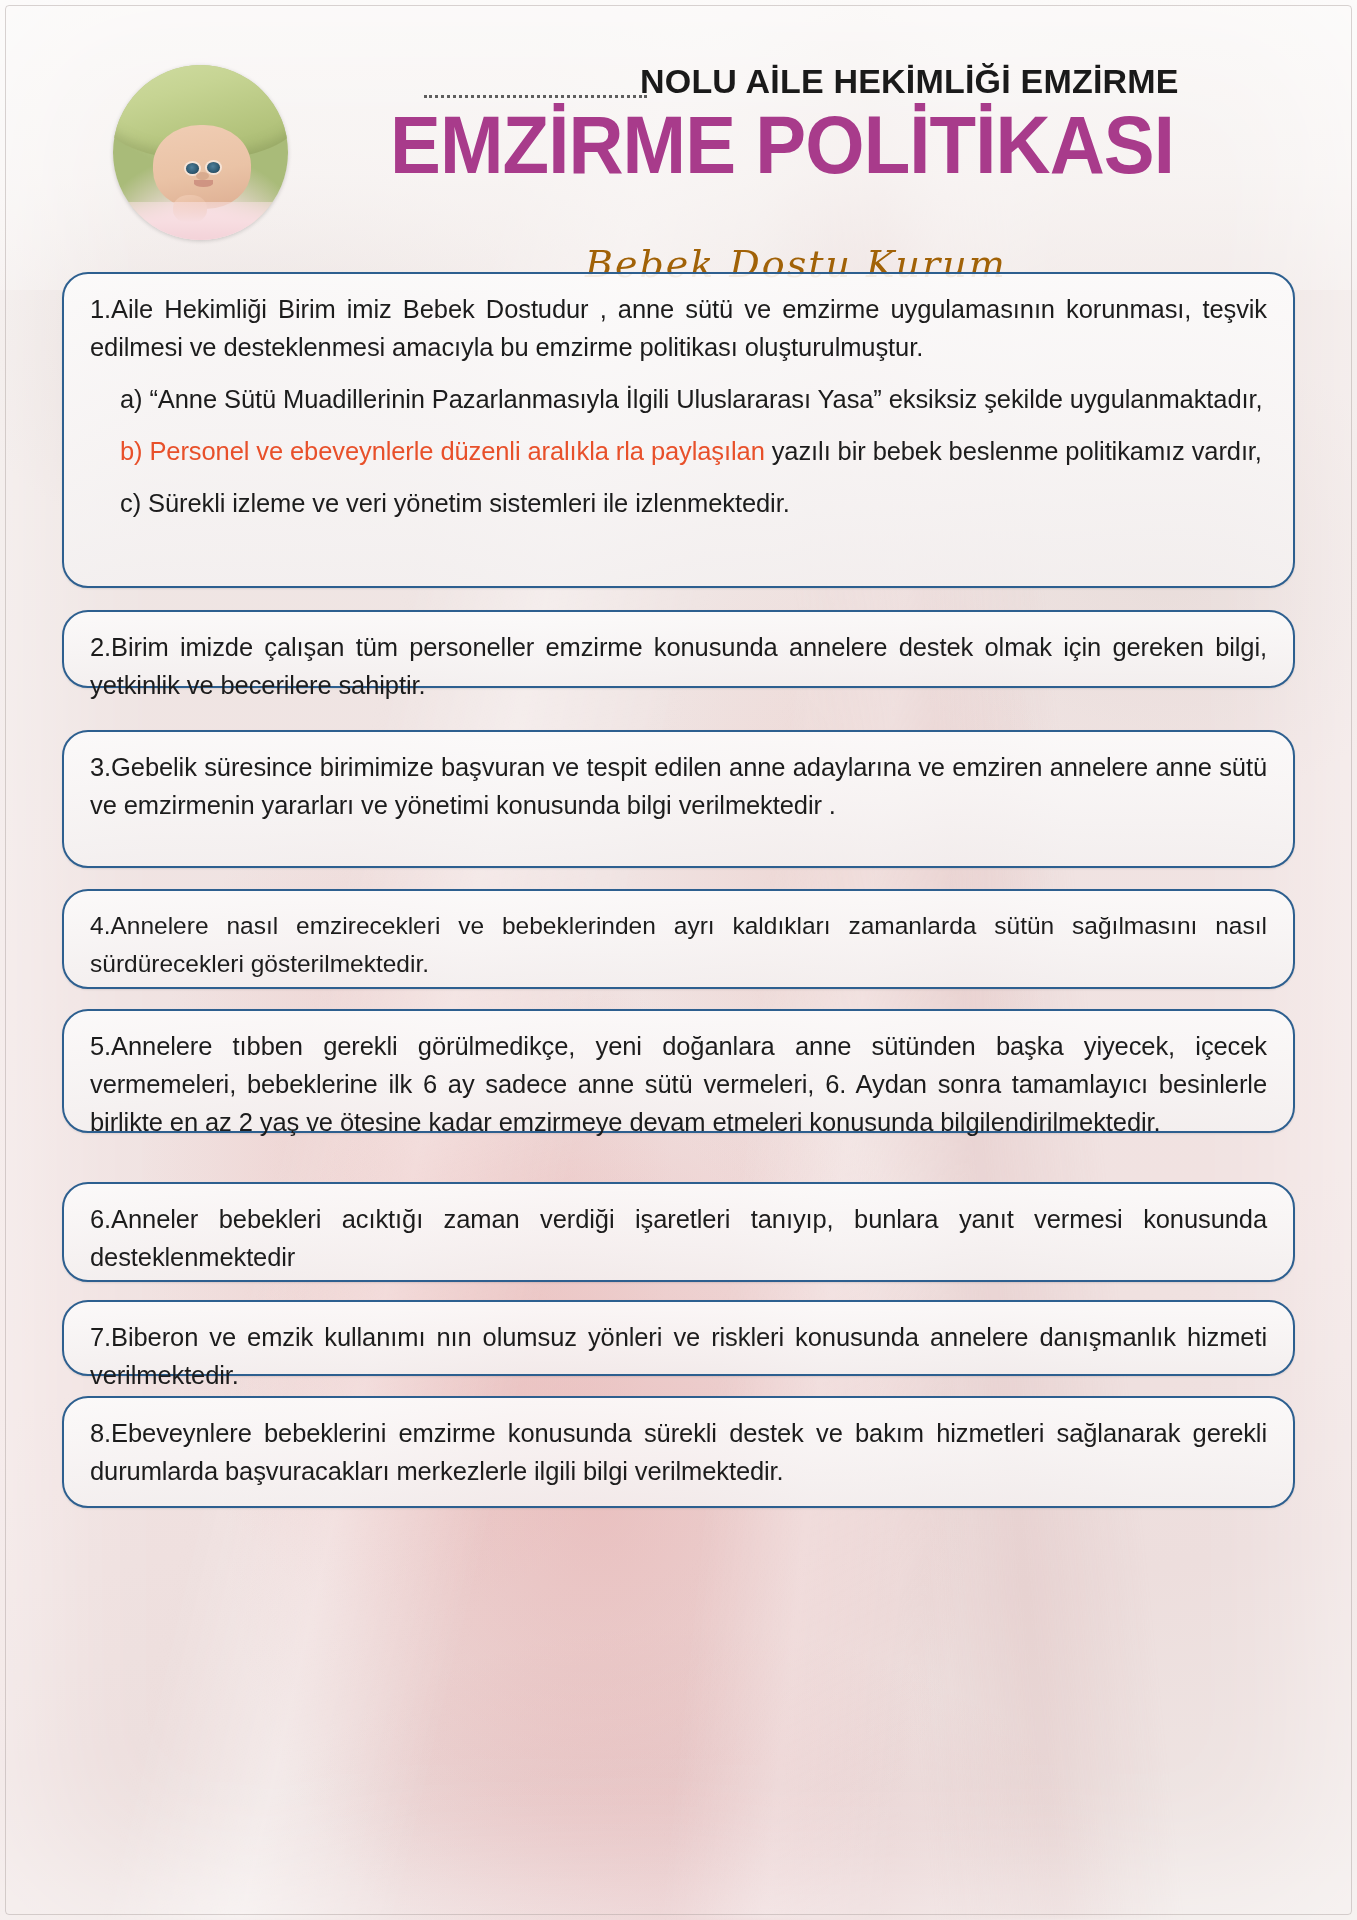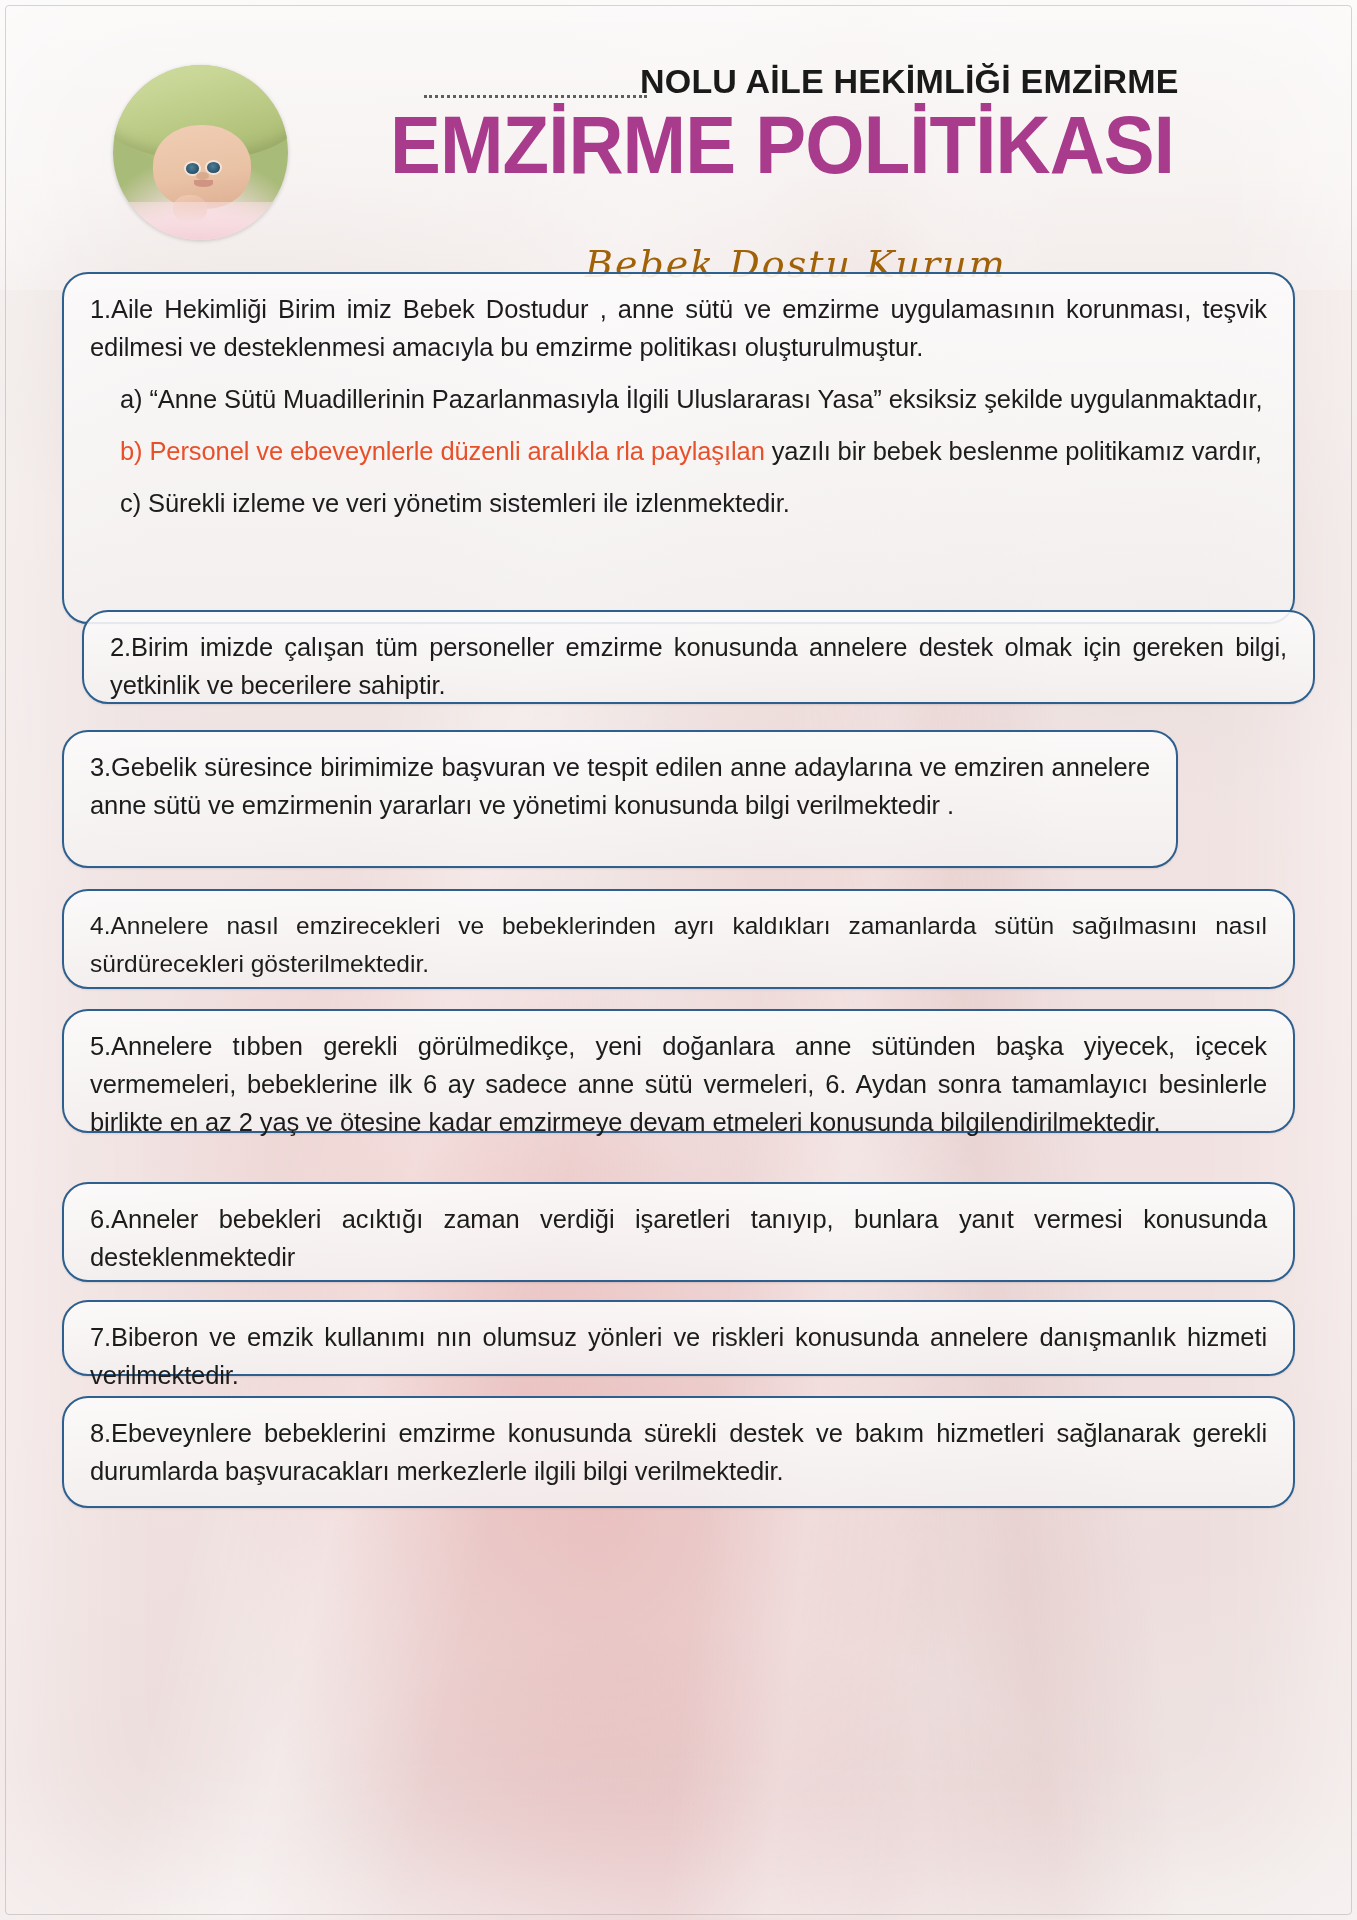--- a/index.html
+++ b/index.html
@@ -163,23 +163,23 @@
     line-height:38px;
   }
   .sub{
     margin-top:14px !important;
     padding-left:30px;
   }
   .red{color:#e8502a;}
   .nowrap-last{text-align:left;}
 
   
-  #box1{left:62px;top:272px;width:1233px;height:352px;}
-  #box2{left:62px;top:610px;width:1233px;height:94px;margin-left:20px;}
-  #box3{left:62px;top:730px;width:1116px;height:138px;}
+  #box1{left:62px;top:272px;width:1233px;height:316px;}
+  #box2{left:62px;top:610px;width:1233px;height:78px;}
+  #box3{left:62px;top:730px;width:1233px;height:138px;}
   #box4{left:62px;top:889px;width:1233px;height:100px;}
   #box5{left:62px;top:1009px;width:1233px;height:124px;}
   #box6{left:62px;top:1182px;width:1233px;height:100px;}
   #box7{left:62px;top:1300px;width:1233px;height:76px;}
   #box8{left:62px;top:1396px;width:1233px;height:112px;}
 </style>
 </head>
 <body>
 
 <div class="page">

